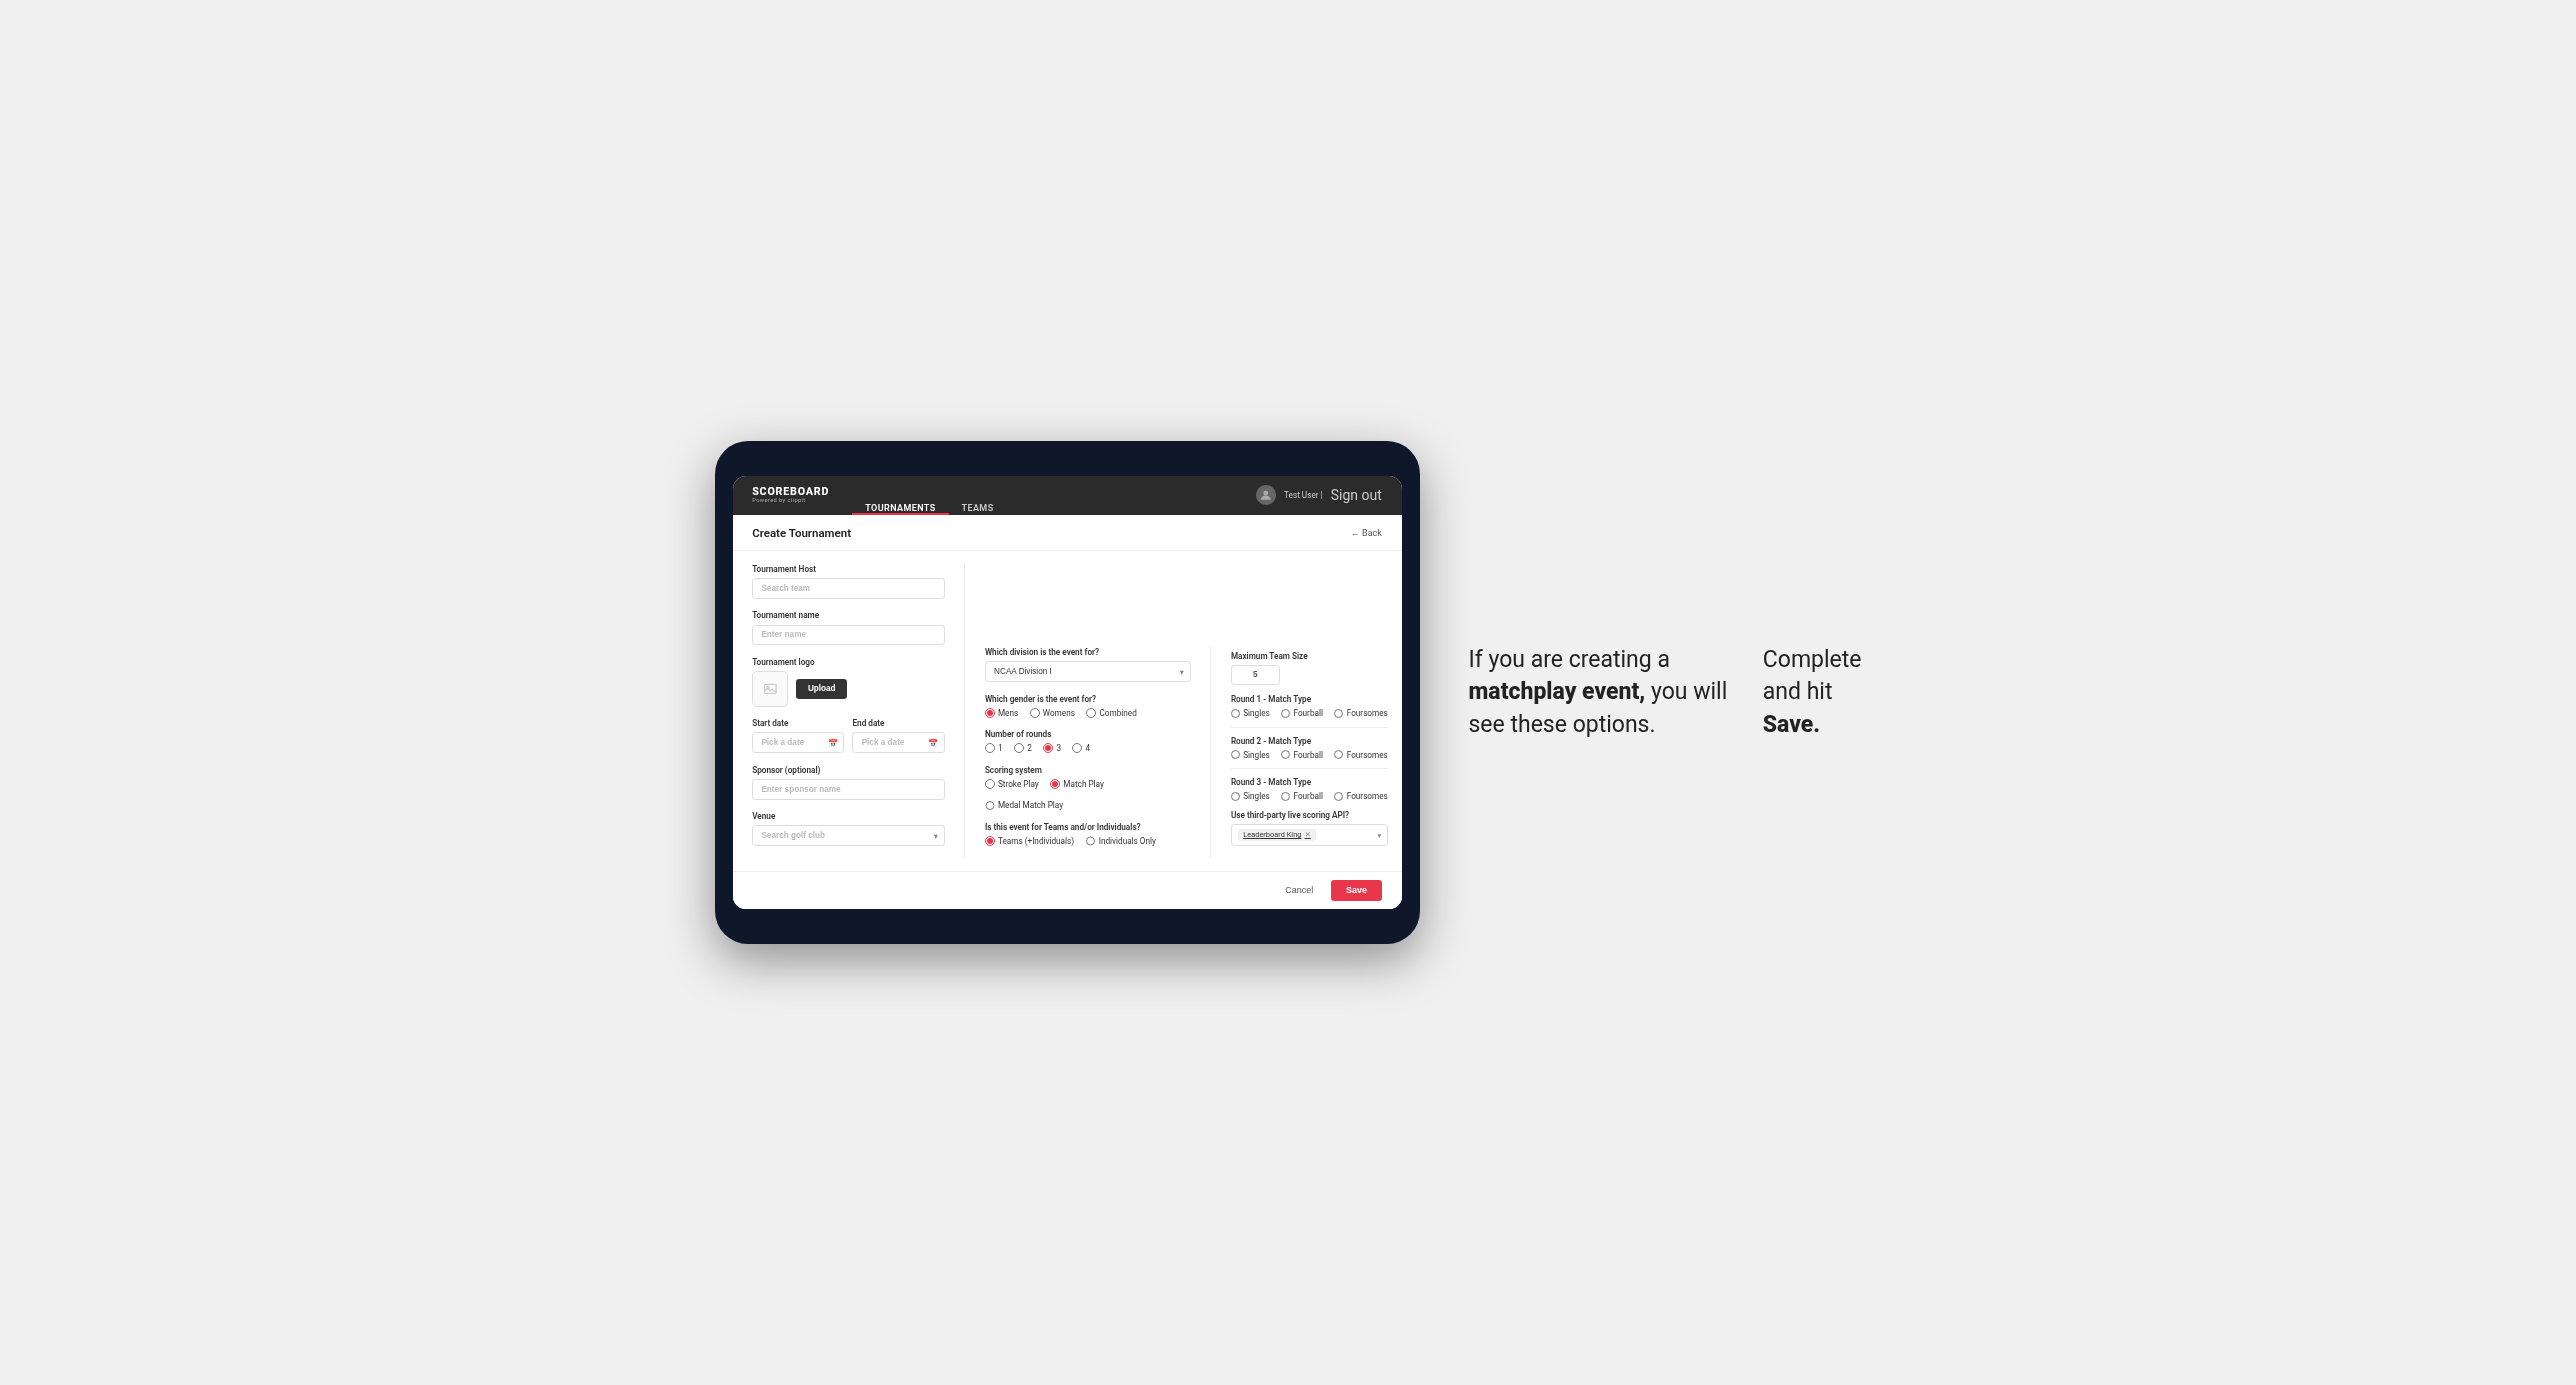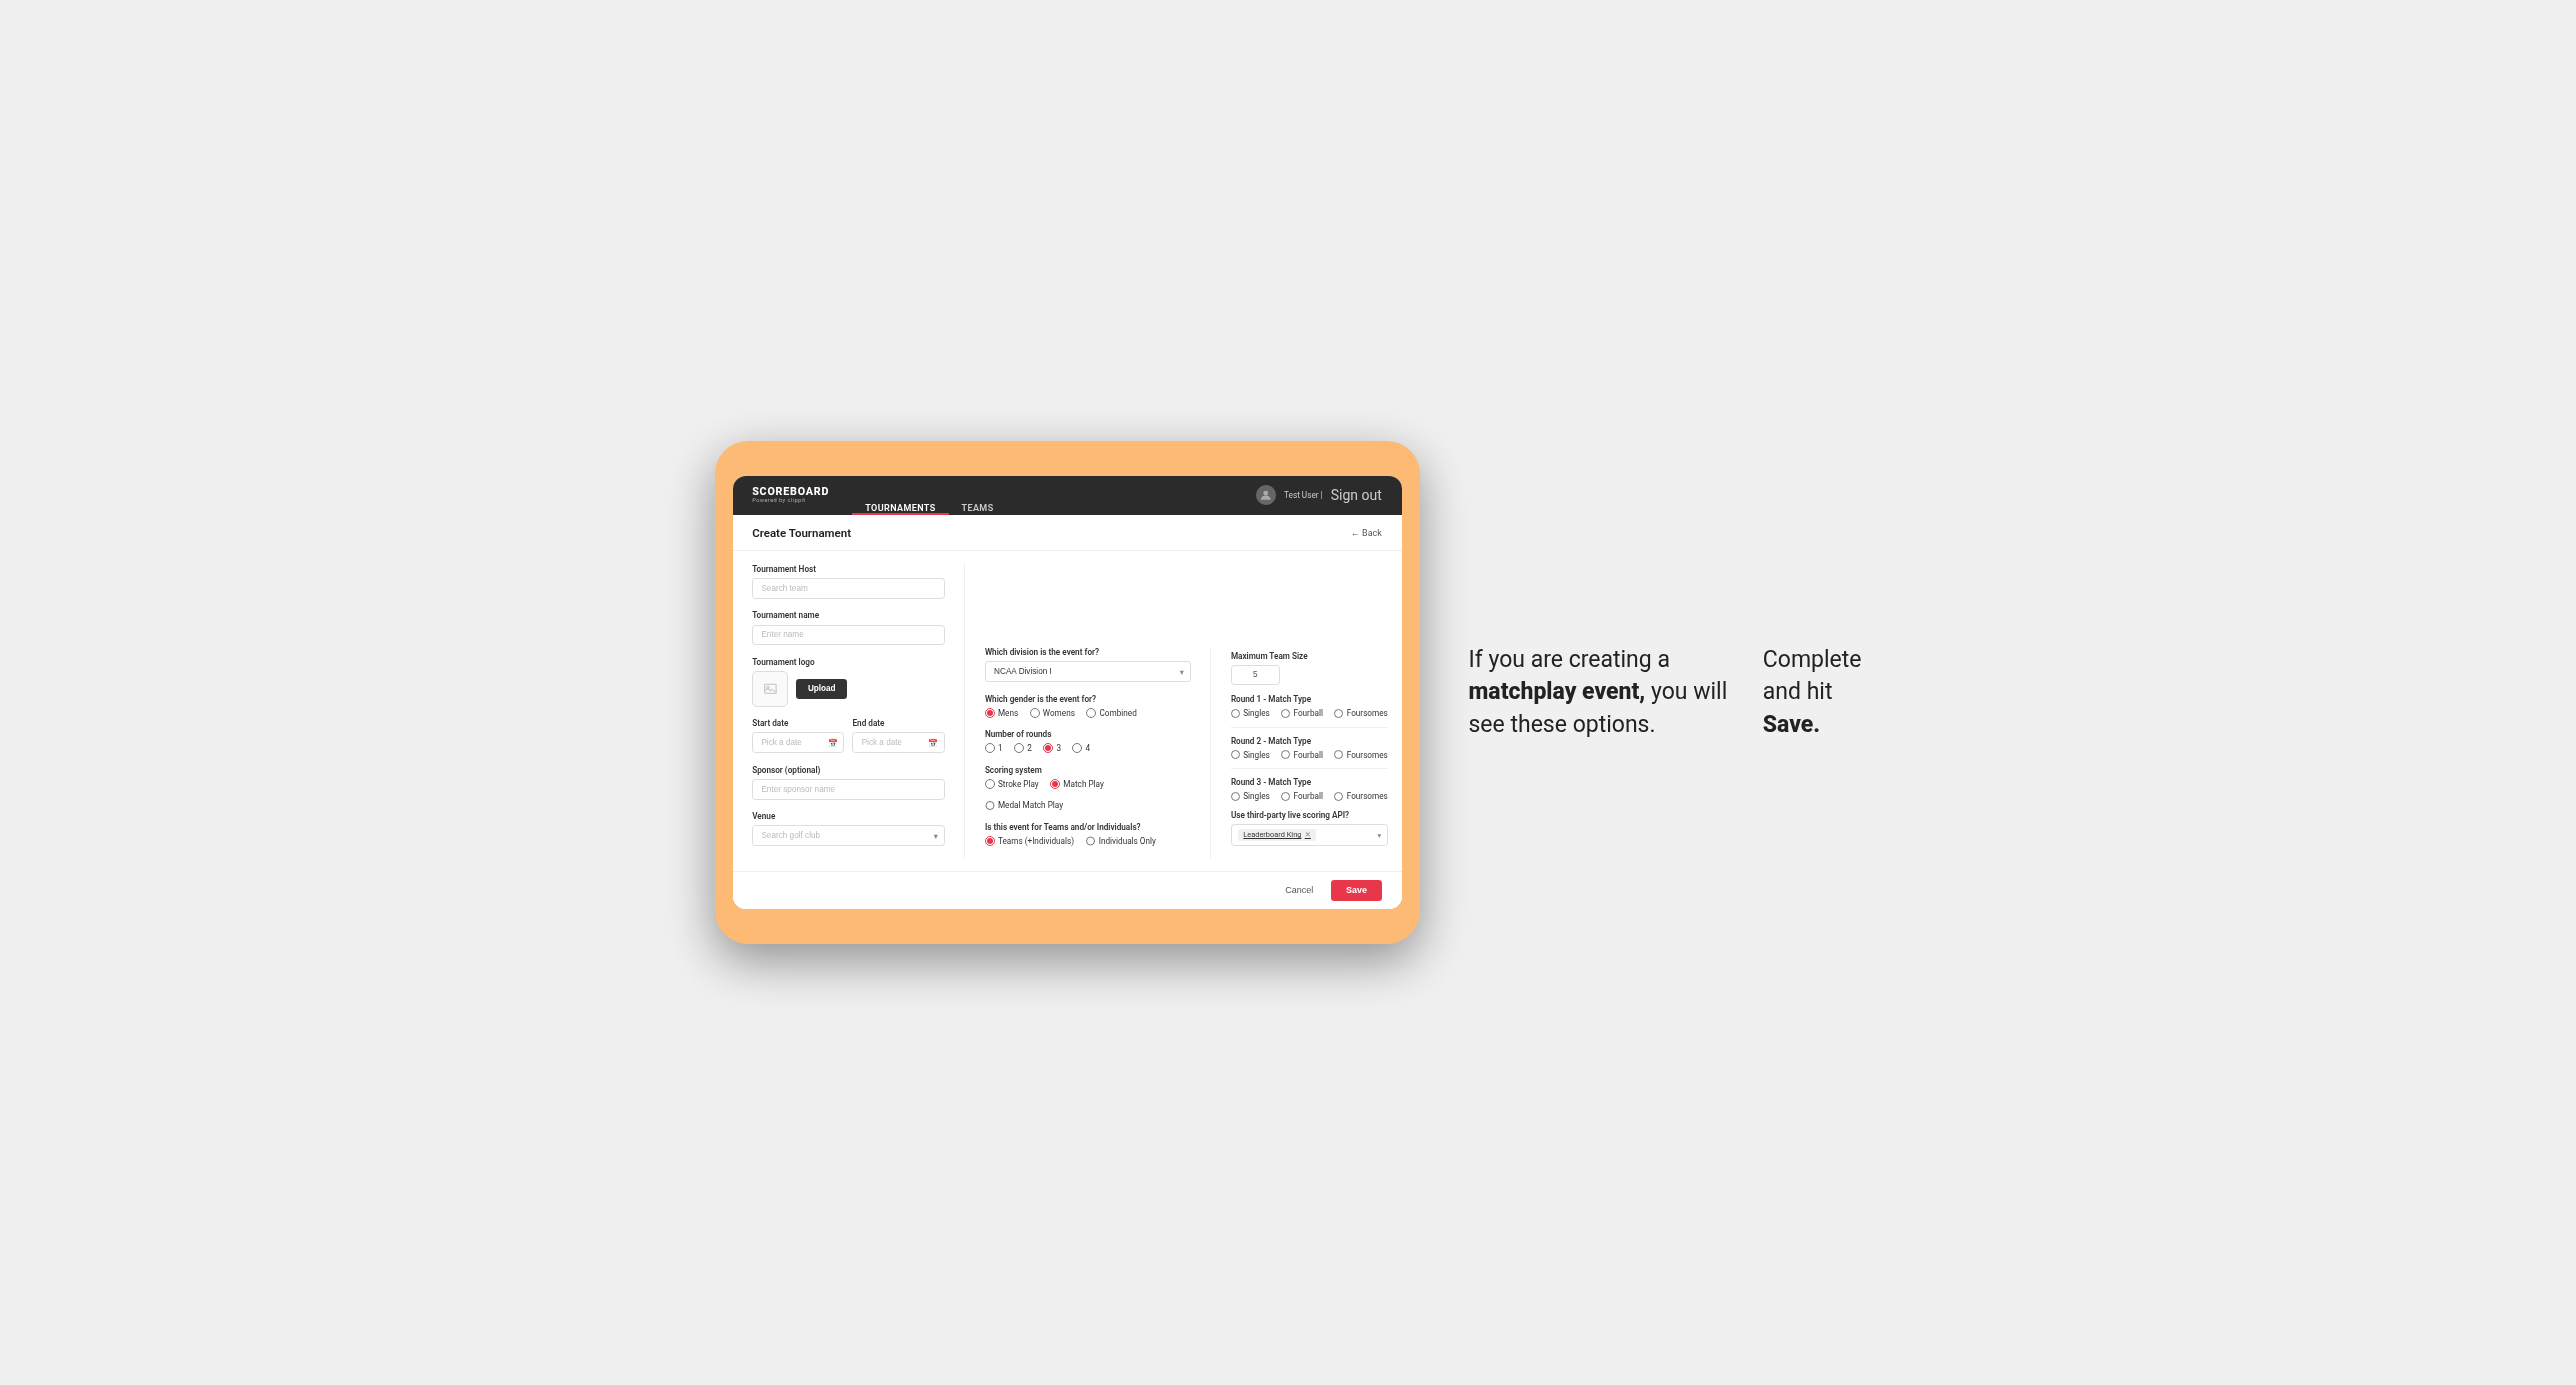--- a/index.html
+++ b/index.html
@@ -16,21 +16,21 @@
     .outer-wrapper {
       display: flex;
       align-items: center;
       gap: 49px;
       max-width: 1147px;
       width: 100%;
     }
 
     
     .tablet-frame {
-      background: #fdba74;
+      background: #0f172a;
       border-radius: 33px;
       padding: 35px 18px;
       box-shadow: 0 16.4px 49px rgba(0,0,0,0.4);
       flex-shrink: 0;
       width: 705px;
     }
 
     .tablet-screen {
       background: #fff;
       border-radius: 13px;
@@ -195,20 +195,21 @@
 
     .field-input {
       width: 100%;
       border: 0.8px solid #ddd;
       border-radius: 3.3px;
       padding: 4.9px 8.2px;
       font-size: 8.2px;
       color: #555;
       outline: none;
       background: #fff;
+      font-weight: bold;
     }
 
     .field-input::placeholder {
       color: #bbb;
     }
 
     .field-select {
       width: 100%;
       border: 0.8px solid #ddd;
       border-radius: 3.3px;

